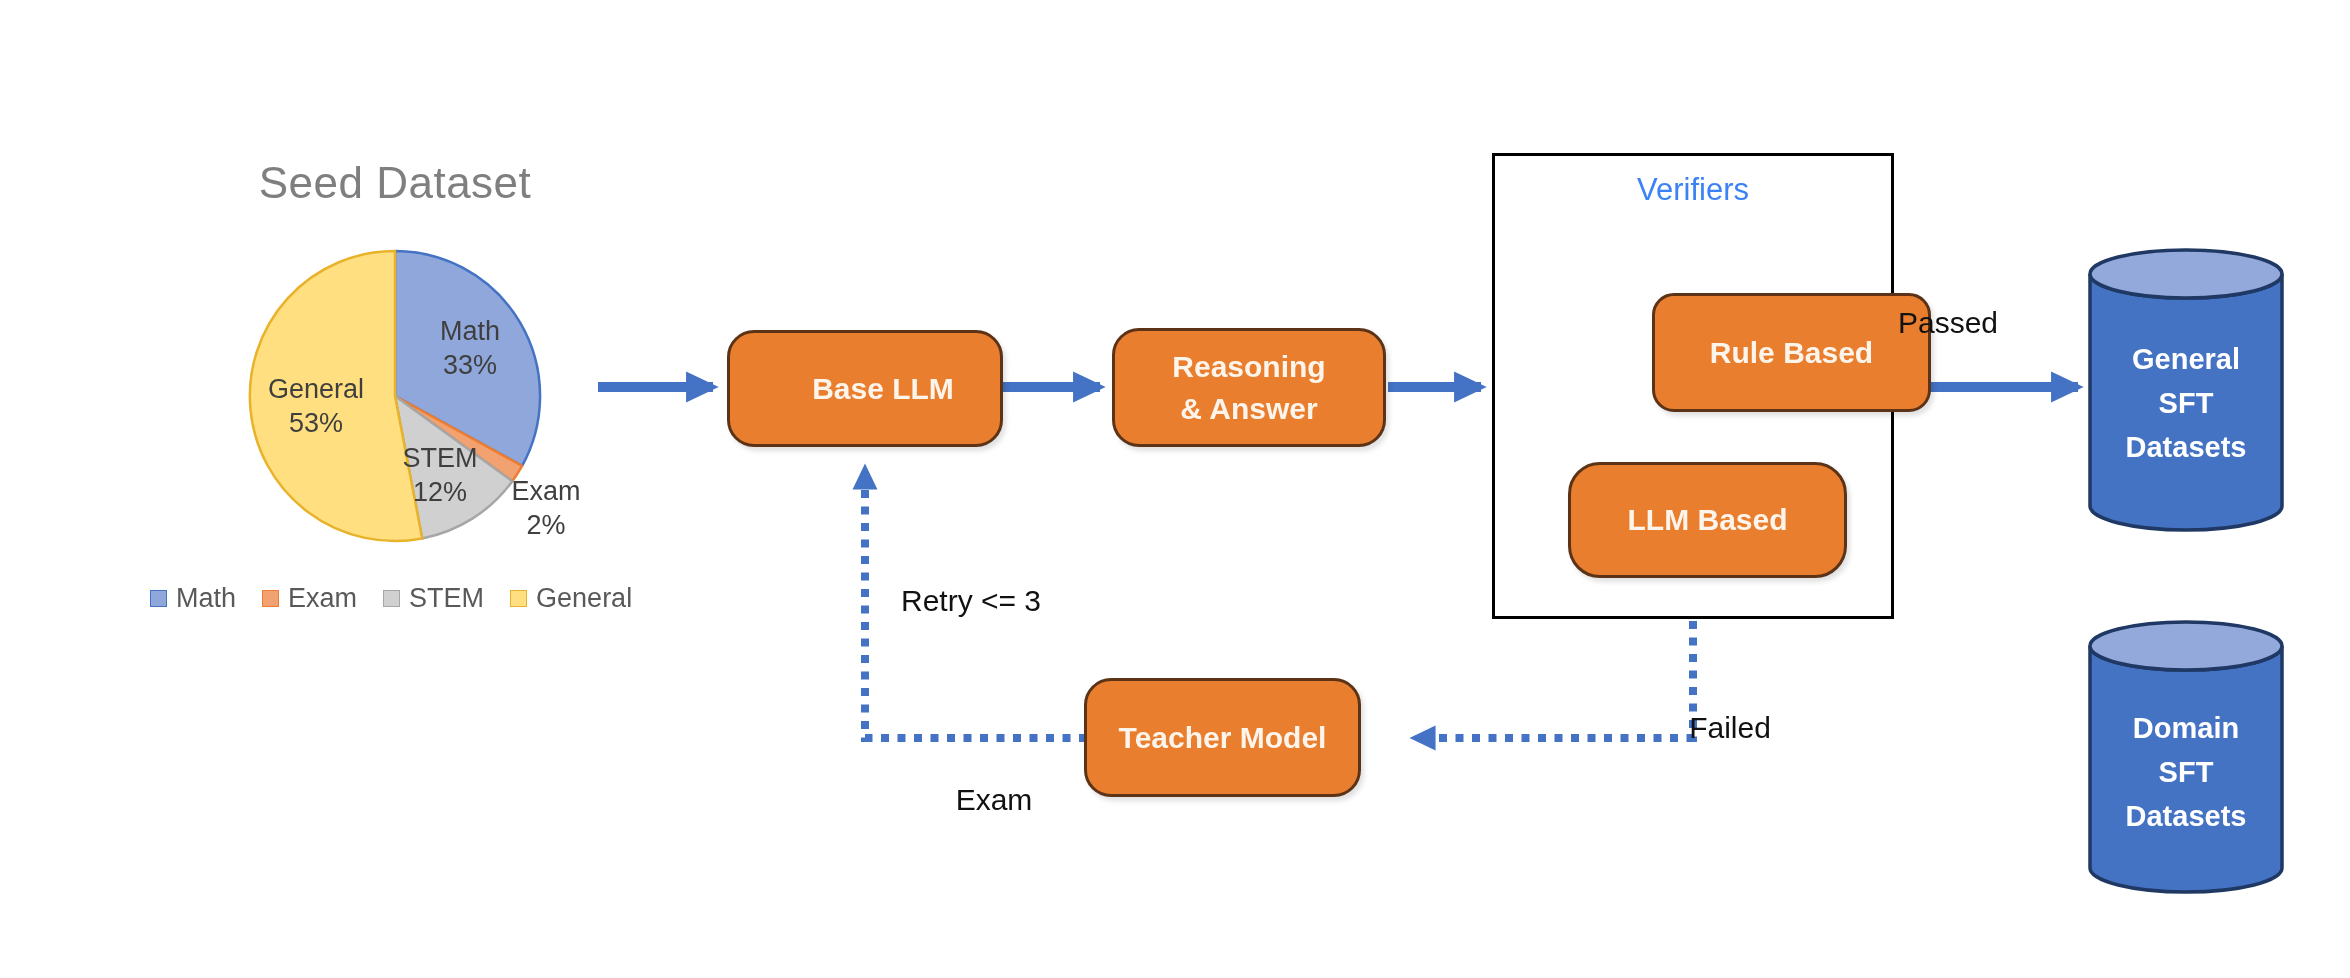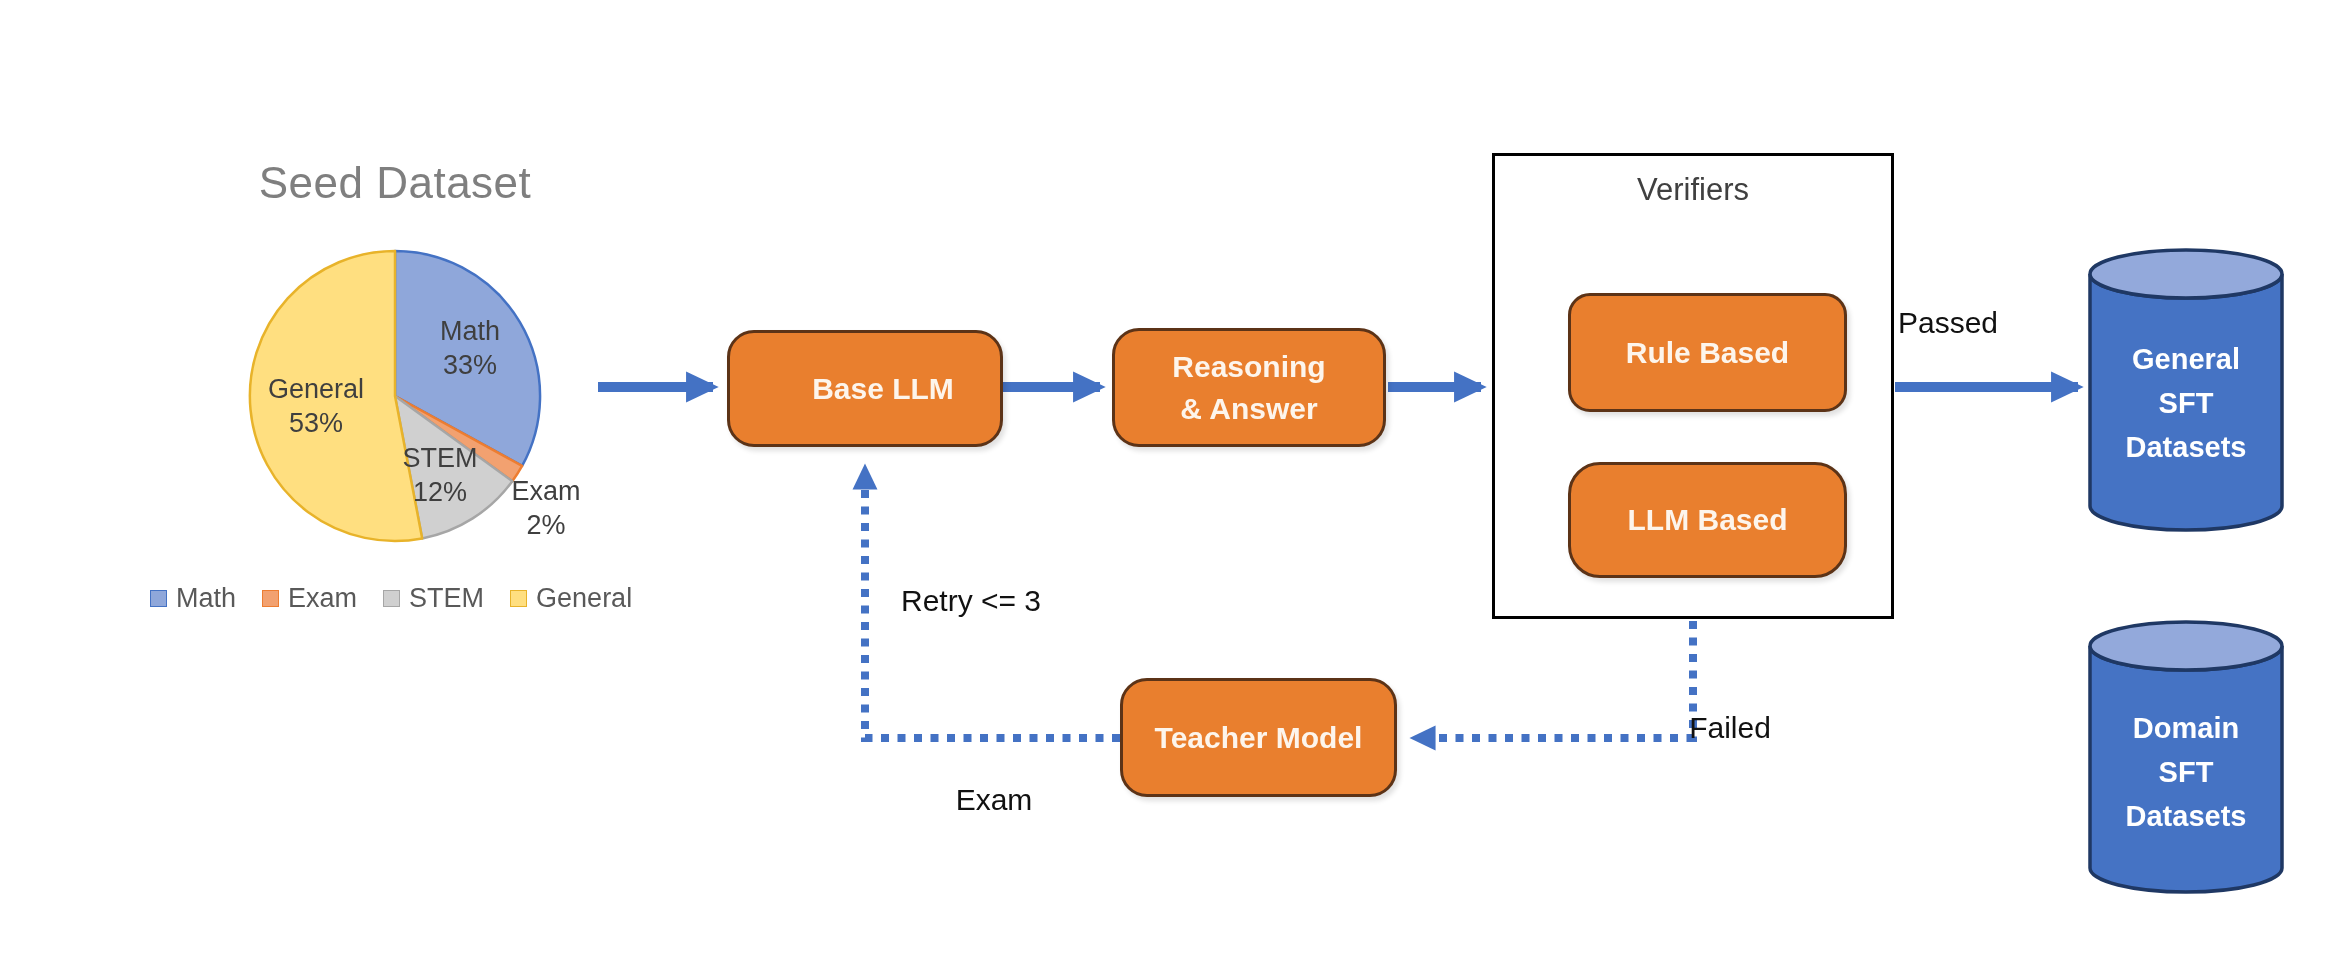--- a/index.html
+++ b/index.html
@@ -40,21 +40,21 @@
     border-radius:27px; color:#FDF5EC; font-size:30px; font-weight:600;
     text-align:center; line-height:42px; white-space:pre-line; box-sizing:border-box;
     box-shadow:3px 4px 5px rgba(0,0,0,0.12);
   }
   .verifiers-box {
     position:absolute; left:1492px; top:153px; width:402px; height:466px;
     border:3px solid var(--verifiers-border,#000); background:#ffffff; box-sizing:border-box;
   }
   .verifiers-title {
     position:absolute; left:50%; top:16px; transform:translateX(-50%);
-    font-size:31px; color:#404040; white-space:nowrap;
+    font-size:31px; color:#3b82f6; white-space:nowrap;
   }
   .edge-label {
     position:absolute; transform:translate(-50%,-50%); font-size:30px; color:var(--label-black,#111);
     white-space:nowrap;
   }
   .cyl-label {
     position:absolute; width:192px; text-align:center; color:#ffffff;
     font-size:29px; font-weight:600; line-height:44px; white-space:pre-line;
   }
 </style>
@@ -118,26 +118,26 @@
     </g>
     <g>
       <path class="cyl-body" d="M2090,646 L2090,868 A96,24 0 0 0 2282,868 L2282,646 A96,24 0 0 1 2090,646 Z"></path>
       <ellipse class="cyl-top" cx="2186" cy="646" rx="96" ry="24"></ellipse>
     </g>
   </svg>
 
   <div class="node" style="left:727px;  top:330px; width:276px; height:117px;padding-left:36px;">Base LLM</div>
   <div class="node" style="left:1112px; top:328px; width:274px; height:119px;">Reasoning
 &amp; Answer</div>
-  <div class="node" style="left:1120px; top:678px; width:277px; height:119px;">Teacher Model</div>
+  <div class="node" style="left:1084px; top:678px; width:277px; height:119px;">Teacher Model</div>
 
   <div class="verifiers-box">
     <div class="verifiers-title">Verifiers</div>
   </div>
-  <div class="node" style="left:1568px; top:293px; width:279px; height:119px; border-radius:22px;">Rule Based</div>
+  <div class="node" style="left:1652px; top:293px; width:279px; height:119px; border-radius:22px;">Rule Based</div>
   <div class="node" style="left:1568px; top:462px; width:279px; height:116px; border-radius:32px;">LLM Based</div>
 
   <div class="edge-label" style="left:1948px; top:323px;">Passed</div>
   <div class="edge-label" style="left:1730px; top:728px;">Failed</div>
   <div class="edge-label" style="left:963px;  top:601px;margin-left:8px;">Retry &lt;= 3</div>
   <div class="edge-label" style="left:994px;  top:800px;">Exam</div>
 
   <div class="cyl-label" style="left:2090px; top:337px;">General
 SFT
 Datasets</div>

